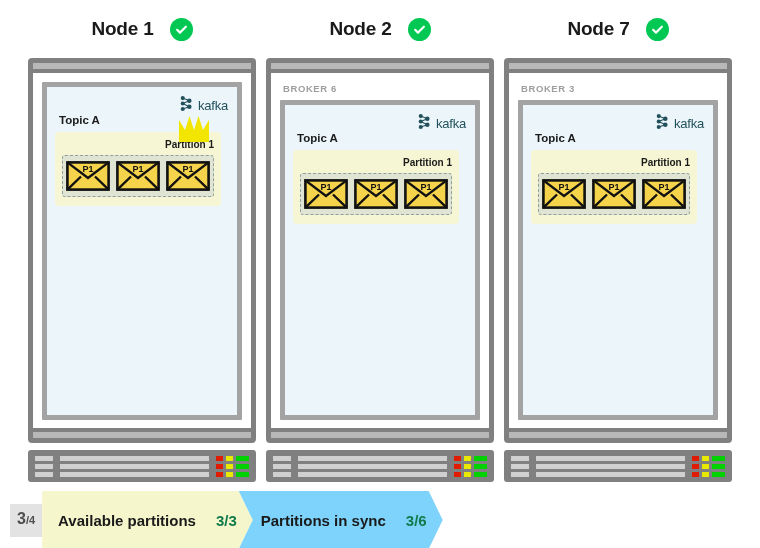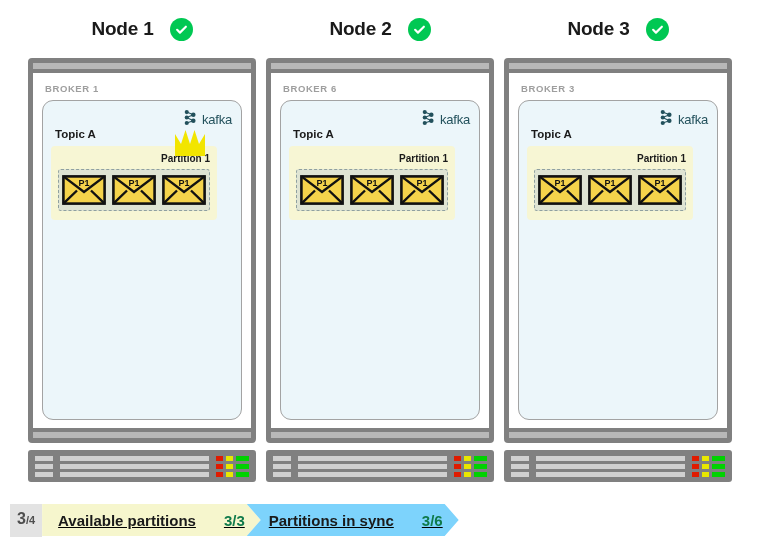--- a/index.html
+++ b/index.html
@@ -94,24 +94,24 @@
     color: #9e9e9e;
     letter-spacing: 0.6px;
     margin: 1px 0 6px 3px;
     flex: none;
   }
 
   
   .kafka-panel {
     flex: 1 1 auto;
     background: #ecf6fa;
-    border: 1px solid #a3a3a3;
-    border-radius: 11px;
+    border: 5px solid #a3a3a3;
+    border-radius: 1px;
     box-sizing: border-box;
-    padding: 7px 24px 8px 8px;
+    padding: 7px 16px 8px 8px;
     position: relative;
     min-height: 0;
   }
   .kafka-logo {
     position: absolute;
     right: 9px;
     top: 8px;
     display: flex;
     align-items: center;
     gap: 4px;
@@ -263,29 +263,28 @@
     font-size: 11px;
     font-weight: bold;
   }
   .chevrons {
     display: flex;
     align-items: center;
     flex: 1 1 auto;
     height: 44px;
   }
   .chev {
-    height: 32px;
-    display: flex;
-    align-items: center;
-    gap: 28px;
+    height: 58px;
+    display: flex;
+    align-items: center;
+    gap: 20px;
     padding: 0 16px 0 22px;
     box-sizing: border-box;
     position: relative;
     margin-right: -14px;
-    text-decoration: underline;
   }
   .chev:first-child { padding-left: 16px; }
   .chev-1 {
     background: #f6f6cd;
     clip-path: polygon(0 0, calc(100% - 14px) 0, 100% 50%, calc(100% - 14px) 100%, 0 100%);
   }
   .chev-2 {
     background: #7dd3fc;
     clip-path: polygon(0 0, calc(100% - 14px) 0, 100% 50%, calc(100% - 14px) 100%, 0 100%, 14px 50%);
   }
@@ -323,21 +322,20 @@
       <span class="status-check">
         <svg width="15" height="15" viewBox="0 0 24 24">
             <path d="M5 12.5l4.5 4.5L19 7.5" fill="none" stroke="#ffffff" stroke-width="3.4" stroke-linecap="round" stroke-linejoin="round"></path>
           </svg>
       </span>
     </div>
 
     <div class="server-frame">
       <div class="frame-bar top"></div>
       <div class="frame-inner">
-        <div class="broker-label">BROKER 1</div>
         <div class="kafka-panel">
           <div class="kafka-logo">
             <span>
               <svg width="15" height="17" viewBox="0 0 16 18">
                 <circle cx="4" cy="3.2" r="2.2" fill="#23515c"></circle>
                 <circle cx="4" cy="9" r="2.2" fill="#23515c"></circle>
                 <circle cx="4" cy="14.8" r="2.2" fill="#23515c"></circle>
                 <circle cx="11" cy="6" r="2.4" fill="#23515c"></circle>
                 <circle cx="11" cy="12.4" r="2.4" fill="#23515c"></circle>
                 <path d="M4 3.2 L11 6 M4 9 L11 6 M4 9 L11 12.4 M4 14.8 L11 12.4" stroke="#23515c" stroke-width="1.1" fill="none"></path>
@@ -499,21 +497,21 @@
             <span class="led" style="background:#e01b00"></span>
             <span class="led" style="background:#e8e800"></span>
             <span class="led wide" style="background:#00d200"></span>
           </div>
       </div>
     </div>
   </div>
 
   <div class="node-col">
     <div class="node-header">
-      <span class="node-title">Node 3</span>
+      <span class="node-title">Node 7</span>
       <span class="status-check">
         <svg width="15" height="15" viewBox="0 0 24 24">
             <path d="M5 12.5l4.5 4.5L19 7.5" fill="none" stroke="#ffffff" stroke-width="3.4" stroke-linecap="round" stroke-linejoin="round"></path>
           </svg>
       </span>
     </div>
 
     <div class="server-frame">
       <div class="frame-bar top"></div>
       <div class="frame-inner">

